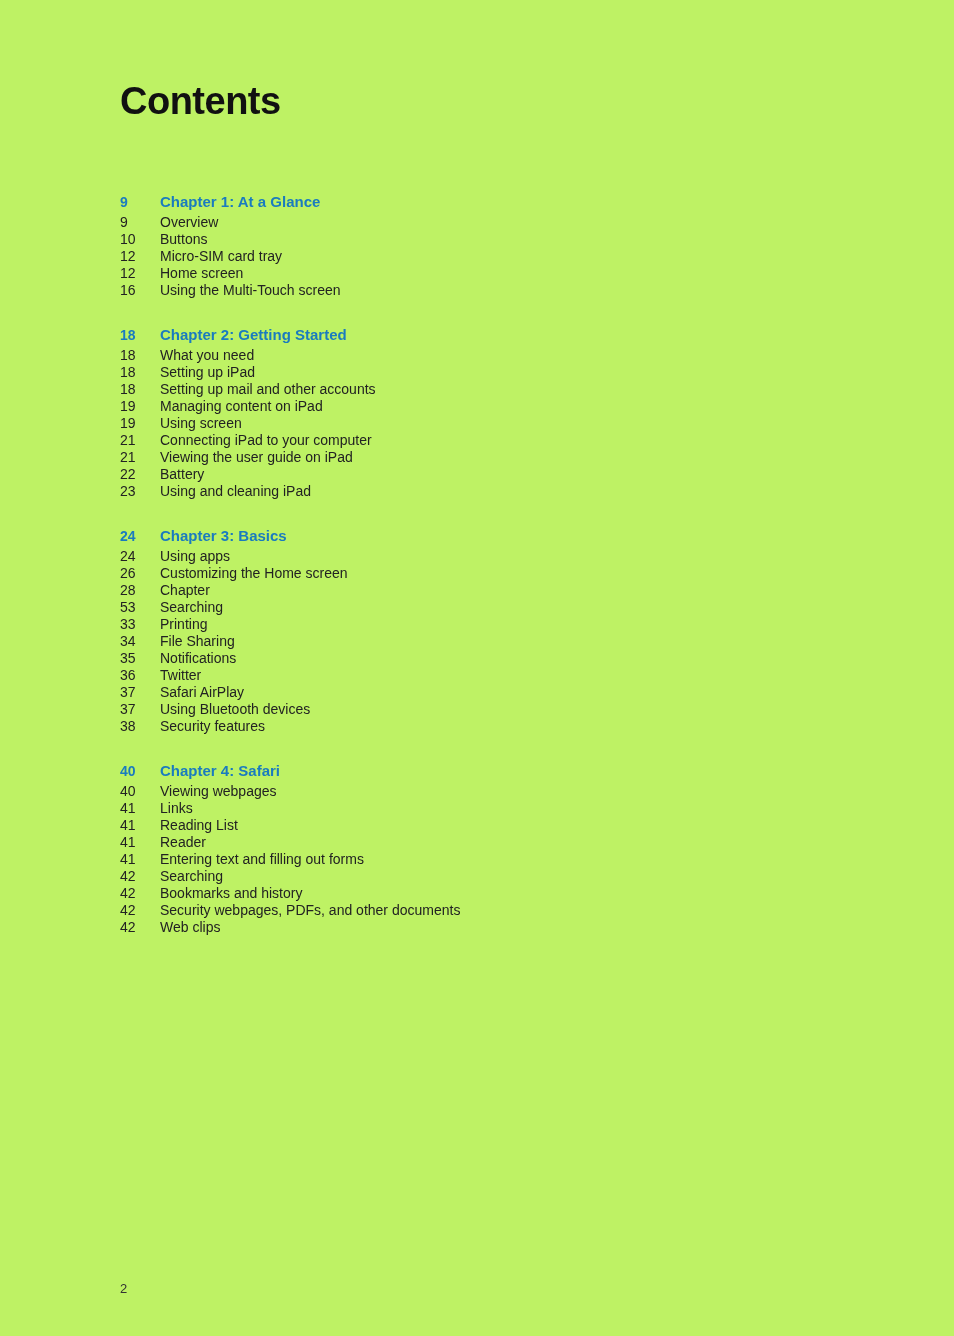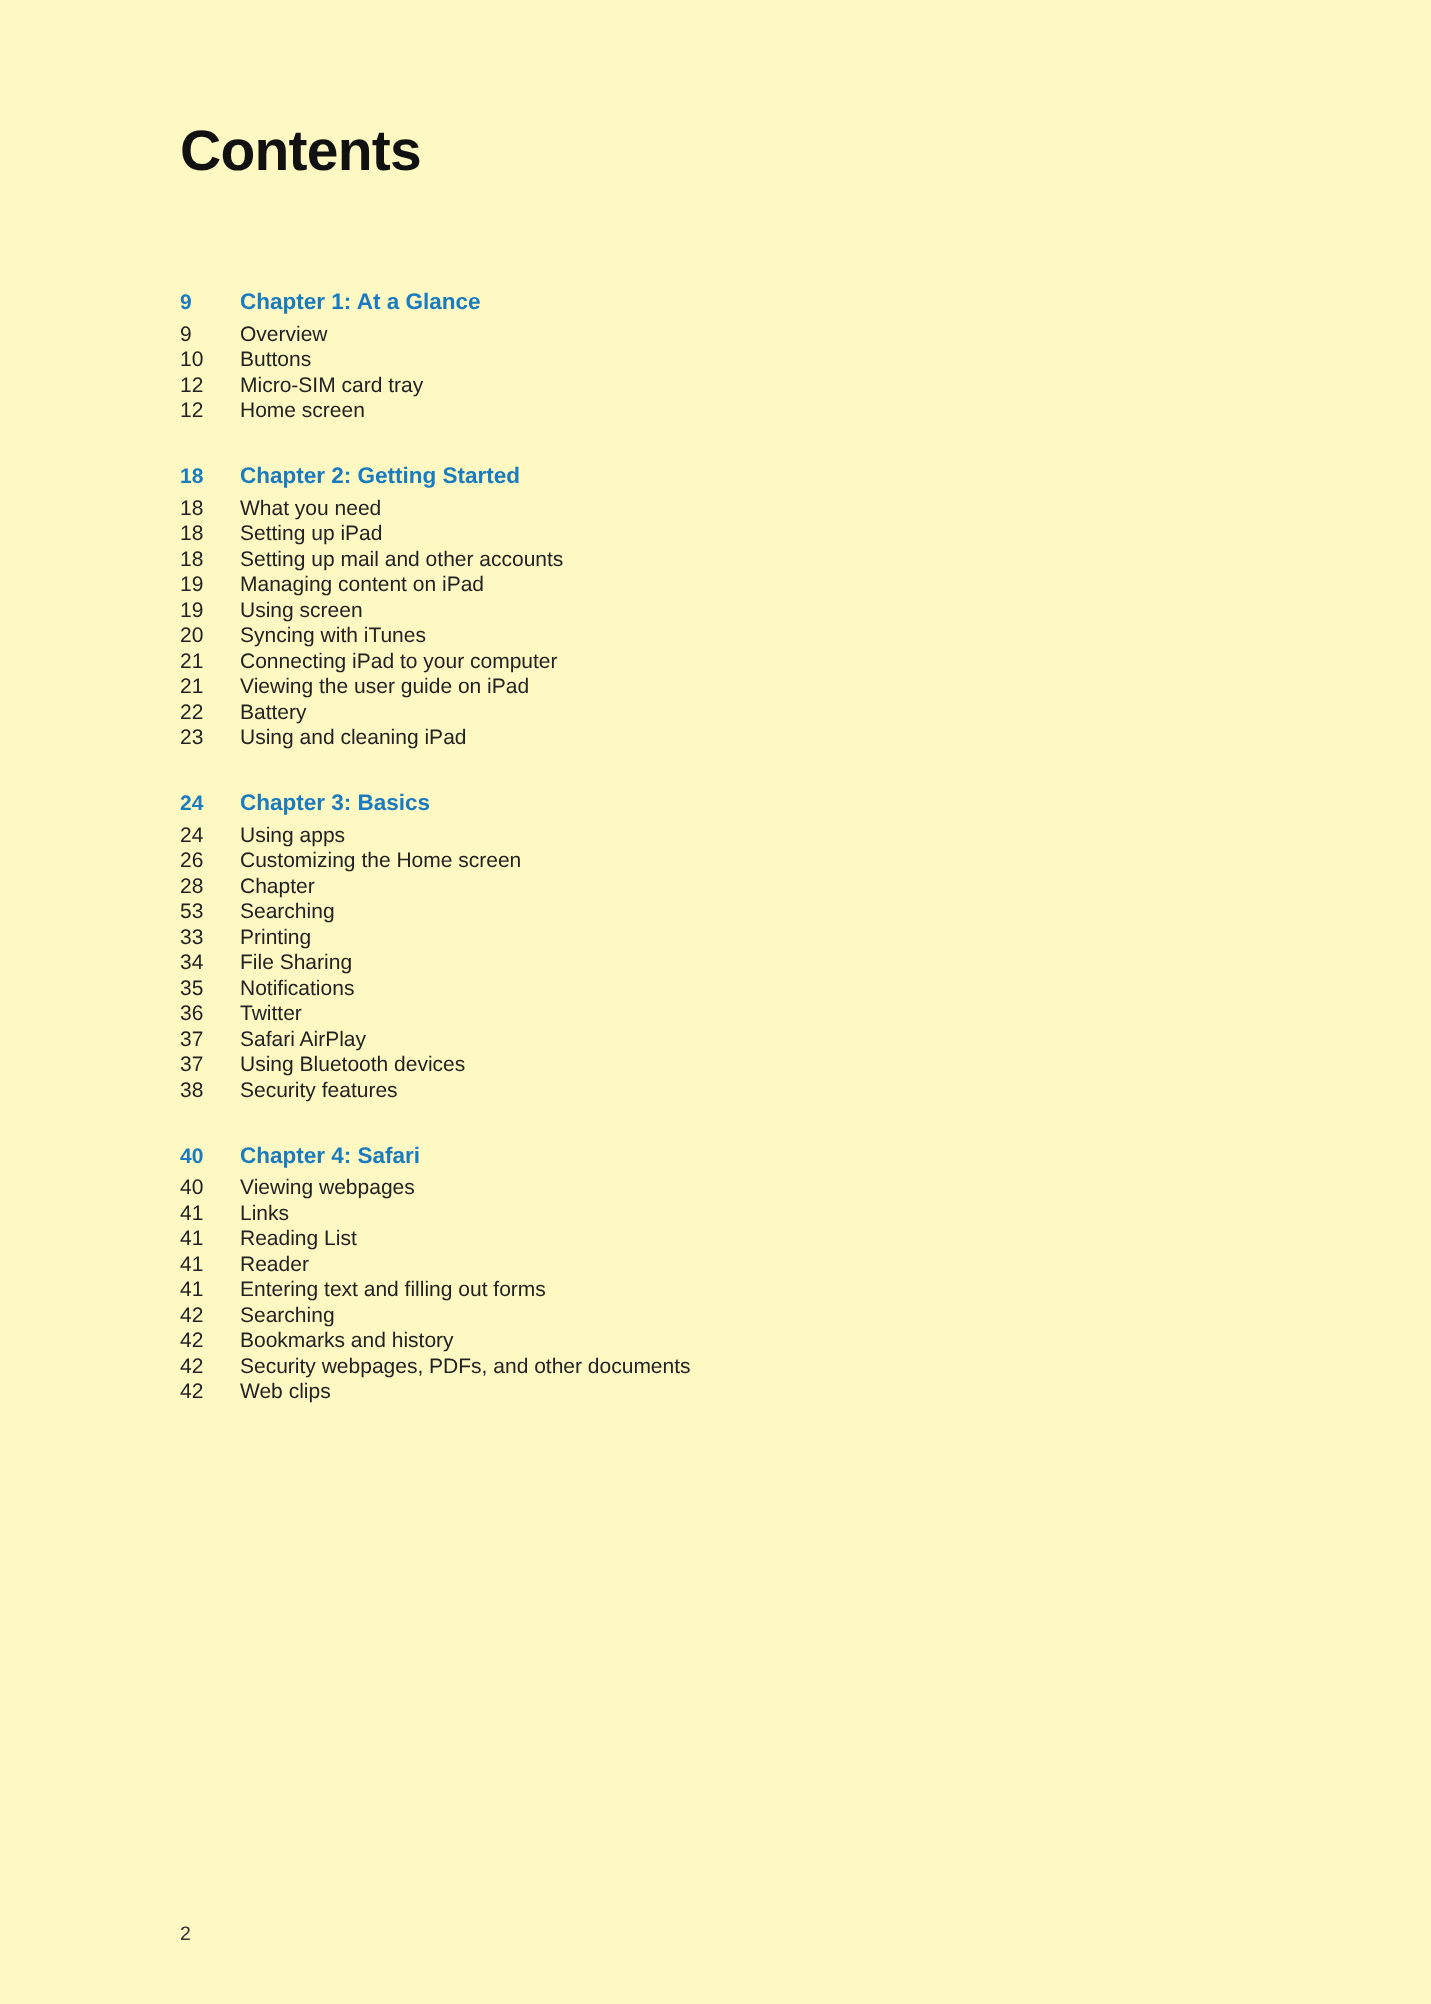--- a/index.html
+++ b/index.html
@@ -14,21 +14,21 @@
       font-size: 14px;
       color: #222222;
       width: 954px;
       min-height: 1336px;
       position: relative;
     }
 
     .page {
       width: 954px;
       min-height: 1336px;
-      background: #fef9c3;
+      background: #bef264;
       padding: 80px 120px 80px 120px;
       position: relative;
     }
 
     .page-number {
       position: absolute;
       bottom: 40px;
       left: 120px;
       font-size: 13px;
       color: #333;
@@ -116,20 +116,24 @@
           <span class="entry-text">Buttons</span>
         </div>
         <div class="toc-entry">
           <span class="page-num">12</span>
           <span class="entry-text">Micro-SIM card tray</span>
         </div>
         <div class="toc-entry">
           <span class="page-num">12</span>
           <span class="entry-text">Home screen</span>
         </div>
+        <div class="toc-entry">
+          <span class="page-num">16</span>
+          <span class="entry-text">Using the Multi-Touch screen</span>
+        </div>
       </div>
       <div class="toc-section">
         <div class="chapter-heading">
           <span class="page-num">18</span>
           <span class="chapter-text">Chapter 2: Getting Started</span>
         </div>
         <div class="toc-entry">
           <span class="page-num">18</span>
           <span class="entry-text">What you need</span>
         </div>
@@ -143,24 +147,20 @@
         </div>
         <div class="toc-entry">
           <span class="page-num">19</span>
           <span class="entry-text">Managing content on iPad</span>
         </div>
         <div class="toc-entry">
           <span class="page-num">19</span>
           <span class="entry-text">Using screen</span>
         </div>
         <div class="toc-entry">
-          <span class="page-num">20</span>
-          <span class="entry-text">Syncing with iTunes</span>
-        </div>
-        <div class="toc-entry">
           <span class="page-num">21</span>
           <span class="entry-text">Connecting iPad to your computer</span>
         </div>
         <div class="toc-entry">
           <span class="page-num">21</span>
           <span class="entry-text">Viewing the user guide on iPad</span>
         </div>
         <div class="toc-entry">
           <span class="page-num">22</span>
           <span class="entry-text">Battery</span>

